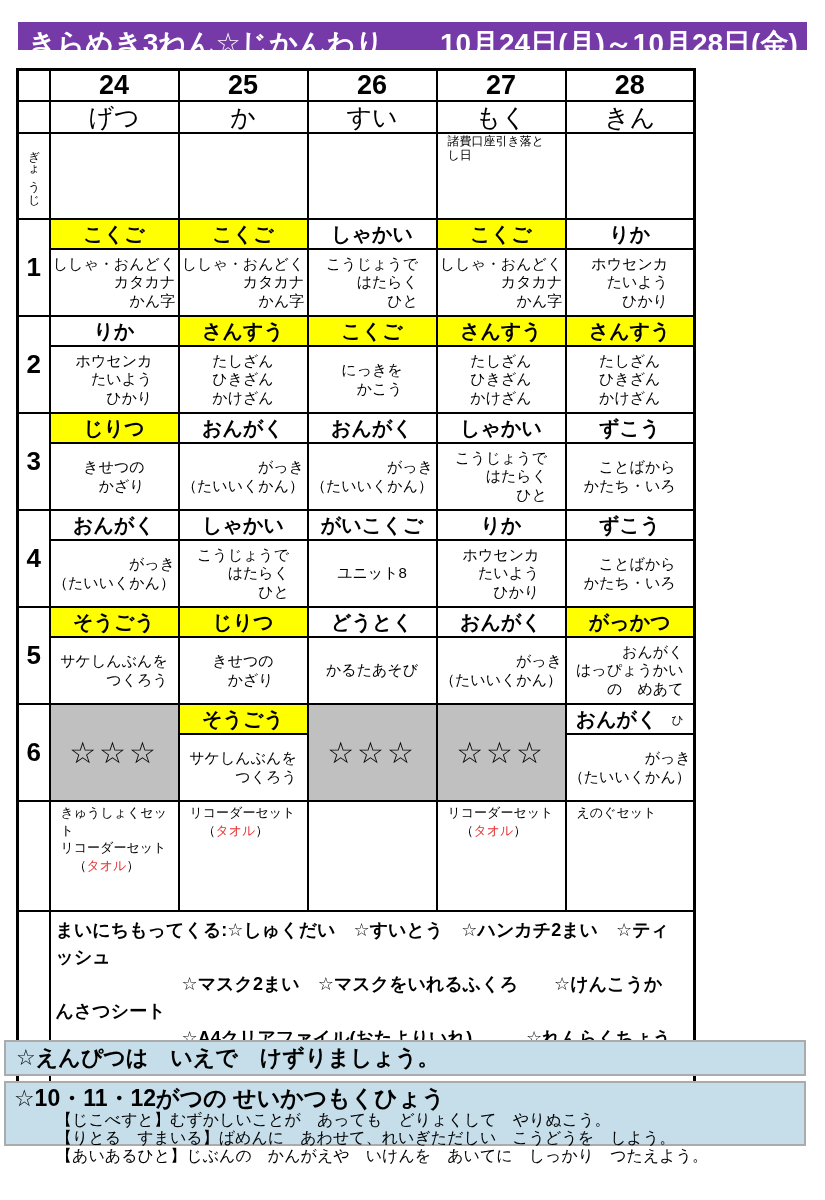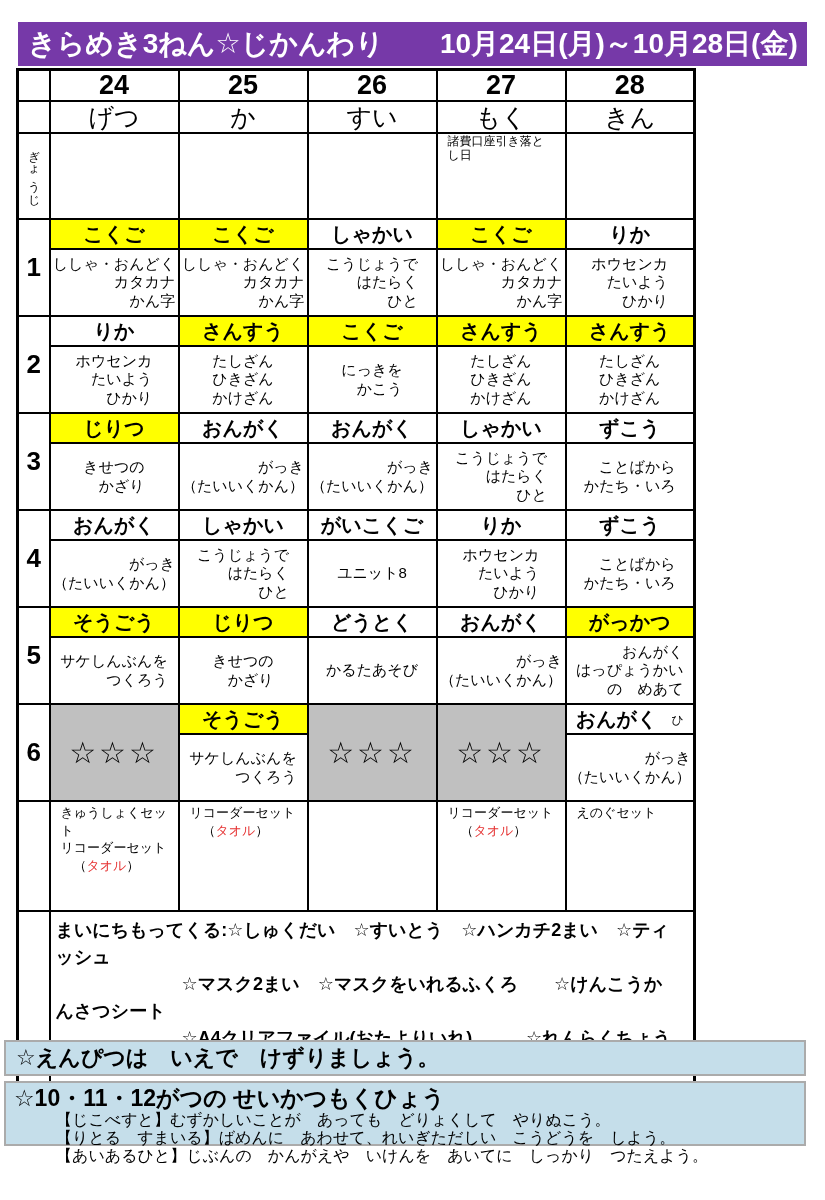--- a/index.html
+++ b/index.html
@@ -2,21 +2,21 @@
 <html><head>
 <meta charset="utf-8">
 <style>
   html,body { margin:0; padding:0; background:#fff; }
   .page {
     position:relative; width:825px; height:1200px; background:#ffffff;
     font-family:"Liberation Sans","DejaVu Sans",sans-serif; color:#000;
   }
   
   .titlebar {
-    position:absolute; left:18px; top:22px; width:789px; height:44px;
+    position:absolute; left:18px; top:22px; width:789px; height:28px;
     background:#7639A8; color:#fff; font-weight:bold; font-size:28px;
     line-height:44px; padding-left:10px; box-sizing:border-box; white-space:nowrap;
   }
   
   table.tt {
     position:absolute; left:16px; top:68px; width:680px;
     border-collapse:collapse; table-layout:fixed;
     border:3px solid #000;
   }
   table.tt td { border:2px solid #000; padding:0; overflow:hidden; }

